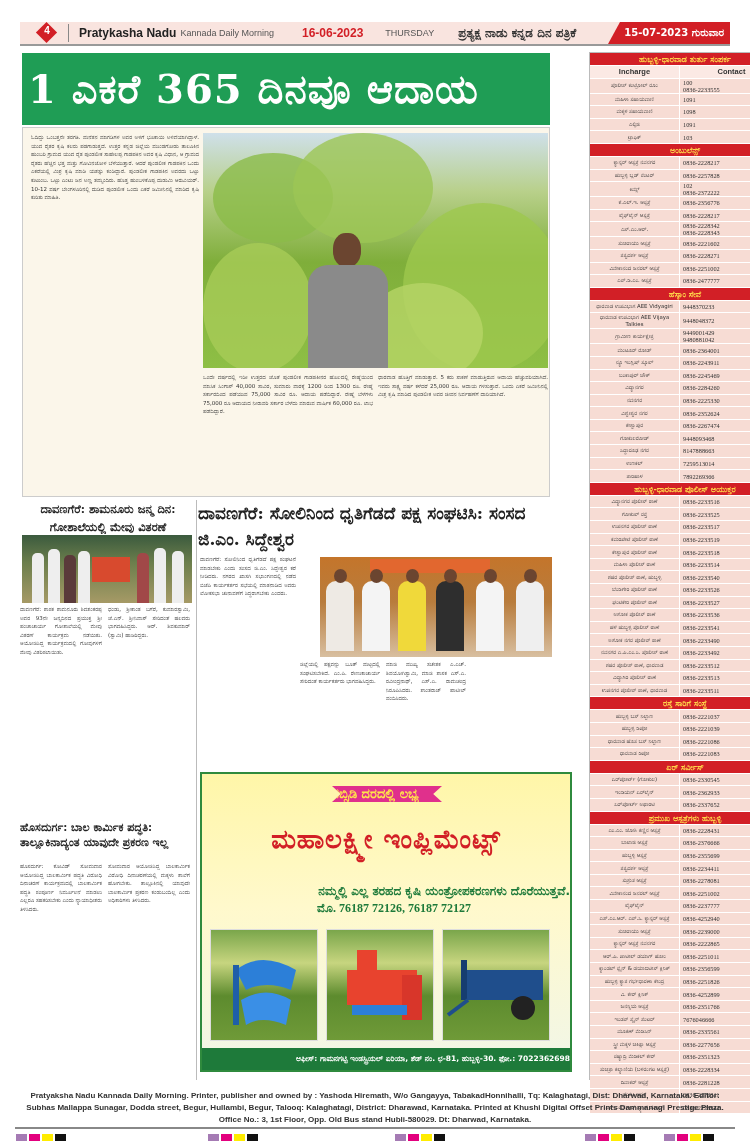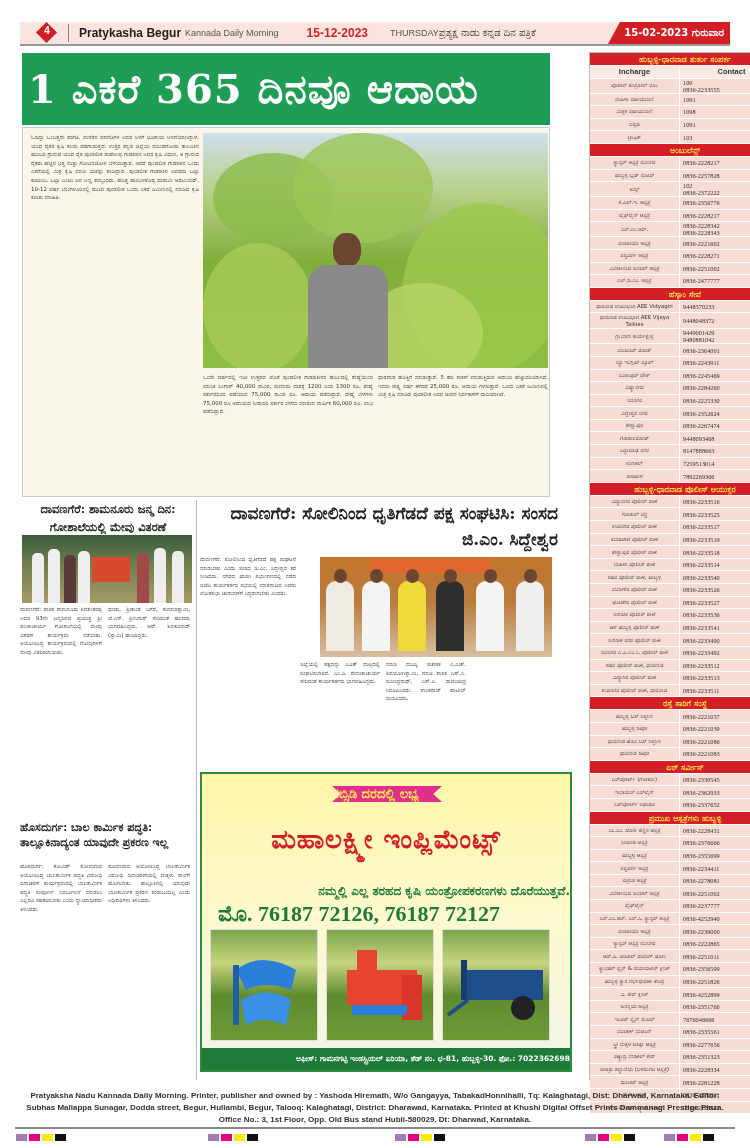--- a/index.html
+++ b/index.html
@@ -6,21 +6,21 @@
 body{width:750px;height:1148px;background:#fff;font-family:"DejaVu Sans",sans-serif;color:#222;position:relative;overflow:hidden}
 .masthead{position:absolute;left:20px;top:22px;width:710px;height:24px;background:#f9e4df;border-bottom:2px solid #999;display:flex;align-items:center}
 .pg{width:22px;height:22px;margin-left:16px;position:relative}
 .pg .dia{position:absolute;left:3px;top:3px;width:15px;height:15px;background:#d21f26;transform:rotate(45deg)}
 .pg span{position:absolute;left:0;top:3px;width:22px;text-align:center;color:#fff;font-weight:bold;font-size:10px;font-family:"Liberation Sans",sans-serif}
 .vsep{width:1px;height:18px;background:#888;margin:0 10px}
 .pname{font-family:"Liberation Sans",sans-serif;font-weight:bold;font-size:12px;color:#222}
 .psub{font-family:"Liberation Sans",sans-serif;font-size:9px;color:#555;margin-left:4px}
 .pdate{font-family:"Liberation Sans",sans-serif;font-weight:bold;font-size:12px;color:#d21f26;margin-left:28px}
 .pday{font-family:"Liberation Sans",sans-serif;font-size:9px;color:#555;margin-left:22px}
-.pkn{font-size:10px;color:#333;font-weight:normal}
+.pkn{font-size:12px;color:#333;margin-left:24px;font-weight:bold}
 .pred{position:absolute;right:0;top:0;height:22px;width:122px;background:#d21f26;color:#fff;font-size:10px;font-weight:bold;display:flex;align-items:center;justify-content:flex-end;padding-right:6px;clip-path:polygon(12px 0,100% 0,100% 100%,0 100%)}
 .headline{position:absolute;left:22px;top:53px;width:528px;height:72px;background:#1f9d55;color:#fff;font-family:"DejaVu Serif",serif;font-weight:bold;font-size:40px;display:flex;align-items:center;padding-left:6px;letter-spacing:1px}
 .artbox{position:absolute;left:22px;top:127px;width:528px;height:370px;background:#fbf6ea;border:1px solid #ccc}
 .bodytxt{font-size:5.5px;line-height:8.6px;color:#333;text-align:justify;overflow:hidden}
 .photo1{position:absolute;left:180px;top:5px;width:345px;height:235px;background:linear-gradient(180deg,#cfe0ea 0%,#b8d08a 25%,#7fae3a 55%,#8ebf45 100%);overflow:hidden}
 .leaf{position:absolute;border-radius:50%;background:#6ea52e;opacity:.8}
 .person{position:absolute;left:100px;top:100px;width:90px;height:135px}
 .person .head{position:absolute;left:30px;top:0;width:28px;height:34px;background:#6b4530;border-radius:45%}
 .person .shirt{position:absolute;left:5px;top:32px;width:80px;height:103px;background:#8a8a8a;border-radius:20px 20px 0 0}
 .colA{position:absolute;left:8px;top:5px;width:168px;height:360px}
@@ -35,57 +35,57 @@
 .l2head{position:absolute;left:20px;top:500px;width:176px;height:46px;font-family:"DejaVu Serif",serif;font-weight:bold;font-size:11.5px;line-height:18px;text-align:center;color:#222}
 .l2photo{position:absolute;left:22px;top:535px;width:170px;height:68px;background:linear-gradient(180deg,#3b5a3e 0%,#6b7e4c 40%,#a69a66 100%);overflow:hidden}
 .l2photo .fig{position:absolute;bottom:0;width:12px;border-radius:5px 5px 0 0;background:#eee}
 .l2photo .banner{position:absolute;left:70px;top:22px;width:38px;height:25px;background:#d84a2e}
 .l2body{position:absolute;left:20px;top:605px;width:172px;height:200px}
 .l2body .col{position:absolute;top:0;width:82px;height:200px}
 .vdiv{position:absolute;background:#bbb;width:1px}
 .l3head{position:absolute;left:20px;top:820px;width:176px;font-family:"DejaVu Serif",serif;font-weight:bold;font-size:11px;line-height:15px;color:#222}
 .l3body{position:absolute;left:20px;top:862px;width:172px;height:216px}
 .l3body .col{position:absolute;top:0;width:82px;height:216px}
-.mhead{position:absolute;left:198px;top:500px;width:360px;height:54px;font-family:"DejaVu Serif",serif;font-size:17px;line-height:26px;text-align:right;color:#222;font-weight:bold}
+.mhead{position:absolute;left:198px;top:500px;width:360px;height:54px;font-family:"DejaVu Serif",serif;font-size:17px;line-height:26px;text-align:left;color:#222;font-weight:bold}
 .mcolA{position:absolute;left:200px;top:555px;width:96px;height:190px}
 .mphoto{position:absolute;left:320px;top:557px;width:232px;height:100px;background:linear-gradient(180deg,#c4752b 0%,#b87c3c 45%,#d8bfa0 100%);overflow:hidden}
 .mphoto .ban{position:absolute;left:50px;top:2px;width:120px;height:14px;background:#e2672f}
 .mphoto .p{position:absolute;bottom:6px;width:28px;height:70px;border-radius:10px 10px 0 0}
 .mphoto .p .h{position:absolute;top:-12px;left:8px;width:13px;height:14px;border-radius:50%;background:#6b4530}
 .mcolB{position:absolute;left:300px;top:660px;width:250px;height:80px}
 .mcolB .col{position:absolute;top:0;width:80px;height:80px}
 .ad{position:absolute;left:200px;top:772px;width:372px;height:300px;border:2px solid #2f8a3d;background:linear-gradient(180deg,#fff6a8 0%,#fff9cc 45%,#f1f6e8 100%)}
 .ad .tag{position:absolute;left:72px;top:5px;width:230px;height:18px;background:#1e7a3a;color:#fff;font-size:8px;font-weight:bold;text-align:center;line-height:18px;border-radius:5px}
 .ad .rib{position:absolute;left:130px;top:12px;width:110px;height:16px;background:#e0308c;color:#ffe44a;font-size:13px;font-weight:bold;text-align:left;line-height:16px;clip-path:polygon(0 0,100% 0,92% 50%,100% 100%,0 100%,8% 50%)}
 .ad .brand{position:absolute;left:0;top:50px;width:100%;text-align:center;color:#d21f26;font-family:"DejaVu Serif",serif;font-weight:bold;font-size:26px;letter-spacing:1px}
 .ad .line1{position:absolute;left:0;top:110px;width:100%;text-align:right;color:#1e7a3a;font-size:12px;font-weight:bold}
-.ad .phone{position:absolute;left:16px;top:127px;width:100%;text-align:left;color:#1e7a3a;font-family:"Liberation Serif",serif;font-weight:bold;font-size:22px}
+.ad .phone{position:absolute;left:8px;top:127px;width:100%;text-align:center;color:#1e7a3a;font-family:"Liberation Serif",serif;font-weight:bold;font-size:12px}
 .ad .prod{position:absolute;top:155px;width:108px;height:112px;background:linear-gradient(180deg,#7aa64b 0%,#c7d57f 30%,#5d8b2e 60%,#6f9a38 100%);overflow:hidden;border:1px solid #ddd}
 .ad .foot{position:absolute;left:0;bottom:0;width:100%;height:22px;background:#1e7a3a;color:#fff;font-size:7.5px;text-align:right;line-height:22px;font-weight:bold}
 .imprint{position:absolute;left:15px;top:1090px;width:720px;font-family:"Liberation Sans",sans-serif;font-size:8px;line-height:12px;text-align:center;color:#333;font-weight:bold}
 .rule{position:absolute;left:15px;top:1127px;width:720px;height:2px;background:#888}
 .swatches{position:absolute;top:1134px;display:flex;gap:2px}
 .swatches span{width:11px;height:7px;display:block}
 </style>
 </head>
 <body>
 
 <div class="masthead">
   <div class="pg">
     <div class="dia"></div>
     <span>4</span>
   </div>
   <div class="vsep"></div>
-  <span class="pname">Pratykasha Begur</span>
+  <span class="pname">Pratykasha Nadu</span>
   <span class="psub">Kannada Daily Morning</span>
-  <span class="pdate">15-12-2023</span>
+  <span class="pdate">16-06-2023</span>
   <span class="pday">THURSDAY</span>
   <span class="pkn">ಪ್ರತ್ಯಕ್ಷ ನಾಡು ಕನ್ನಡ ದಿನ ಪತ್ರಿಕೆ</span>
   <div class="pred">
-      <span>15-02-2023 ಗುರುವಾರ</span>
+      <span>15-07-2023 ಗುರುವಾರ</span>
     </div>
 </div>
 
 <div class="headline">1 ಎಕರೆ 365 ದಿನವೂ ಆದಾಯ</div>
 <div class="artbox">
   <div class="colA bodytxt">ಓದಿದ್ದು ಒಂಬತ್ತನೇ ತರಗತಿ. ಮನೆತನ ಮಾಗಡಿಗಳ ಅವರ ಅಳಿಗೆ ಭೂಕಾಯಿ ಅಳಿವೆಯಾಗಿದ್ದಾಳೆ. ಯುವ ರೈತರ ಕೃಷಿ ಕಲರು ಪಡಗಾಡುತ್ತದೆ. ಉತ್ತರ ಕನ್ನಡ ಜಿಲ್ಲೆಯ ಮುಂಡಗೋಡು ತಾಲೂಕಿನ ಹುಂಬರಿ ಗ್ರಾಮದ ಯುವ ರೈತ ಪುಂಡಲೀಕ ಸಾಹೇಲಪ್ಪ ಗಾಡಪಕಿನ ಅವರ ಕೃಷಿ ವಿಧಾನ, ಆ ಗ್ರಾಮದ ರೈತರು ಹೆಚ್ಚಿನ ಭತ್ತ ಮತ್ತು ಗೋವಿನಜೋಳ ಬೆಳೆಯುತ್ತಾರೆ. ಆದರೆ ಪುಂಡಲೀಕ ಗಾಡಪಕಿನ ಒಂದು ಎಕರೆಯಲ್ಲಿ ಮಿಶ್ರ ಕೃಷಿ ಮಾಡಿ ಯಶಸ್ಸು ಕಂಡಿದ್ದಾರೆ. ಪುಂಡಲೀಕ ಗಾಡಪಕಿನ ಅವರದು ಒಟ್ಟು ಕುಟುಂಬ. ಒಟ್ಟು ಎಂಟು ಜನ ಅಣ್ಣ ತಮ್ಮಂದಿರು. ಹೊತ್ತ ಹುಂಬಳಿಕೊಪ್ಪ ದುಡುಮಿ ಆರುವಿಯರ್. 10-12 ವರ್ಷ ಬೇಂಗಳೂರಿನಲ್ಲಿ ದುಡಿದ ಪುಂಡಲೀಕ ಒಂದು ಎಕರೆ ಜಮೀನಿನಲ್ಲಿ ಮಾಡಿದ ಕೃಷಿ ಕುರಿತು ಮಾಹಿತಿ.</div>
   <div class="photo1">
     <div class="leaf" style="left:10px;top:20px;width:120px;height:90px;background:#8bbb48"></div>
     <div class="leaf" style="left:90px;top:0;width:140px;height:110px;background:#9cc655"></div>
     <div class="leaf" style="left:0;top:110px;width:110px;height:130px;background:#a7cc58"></div>

